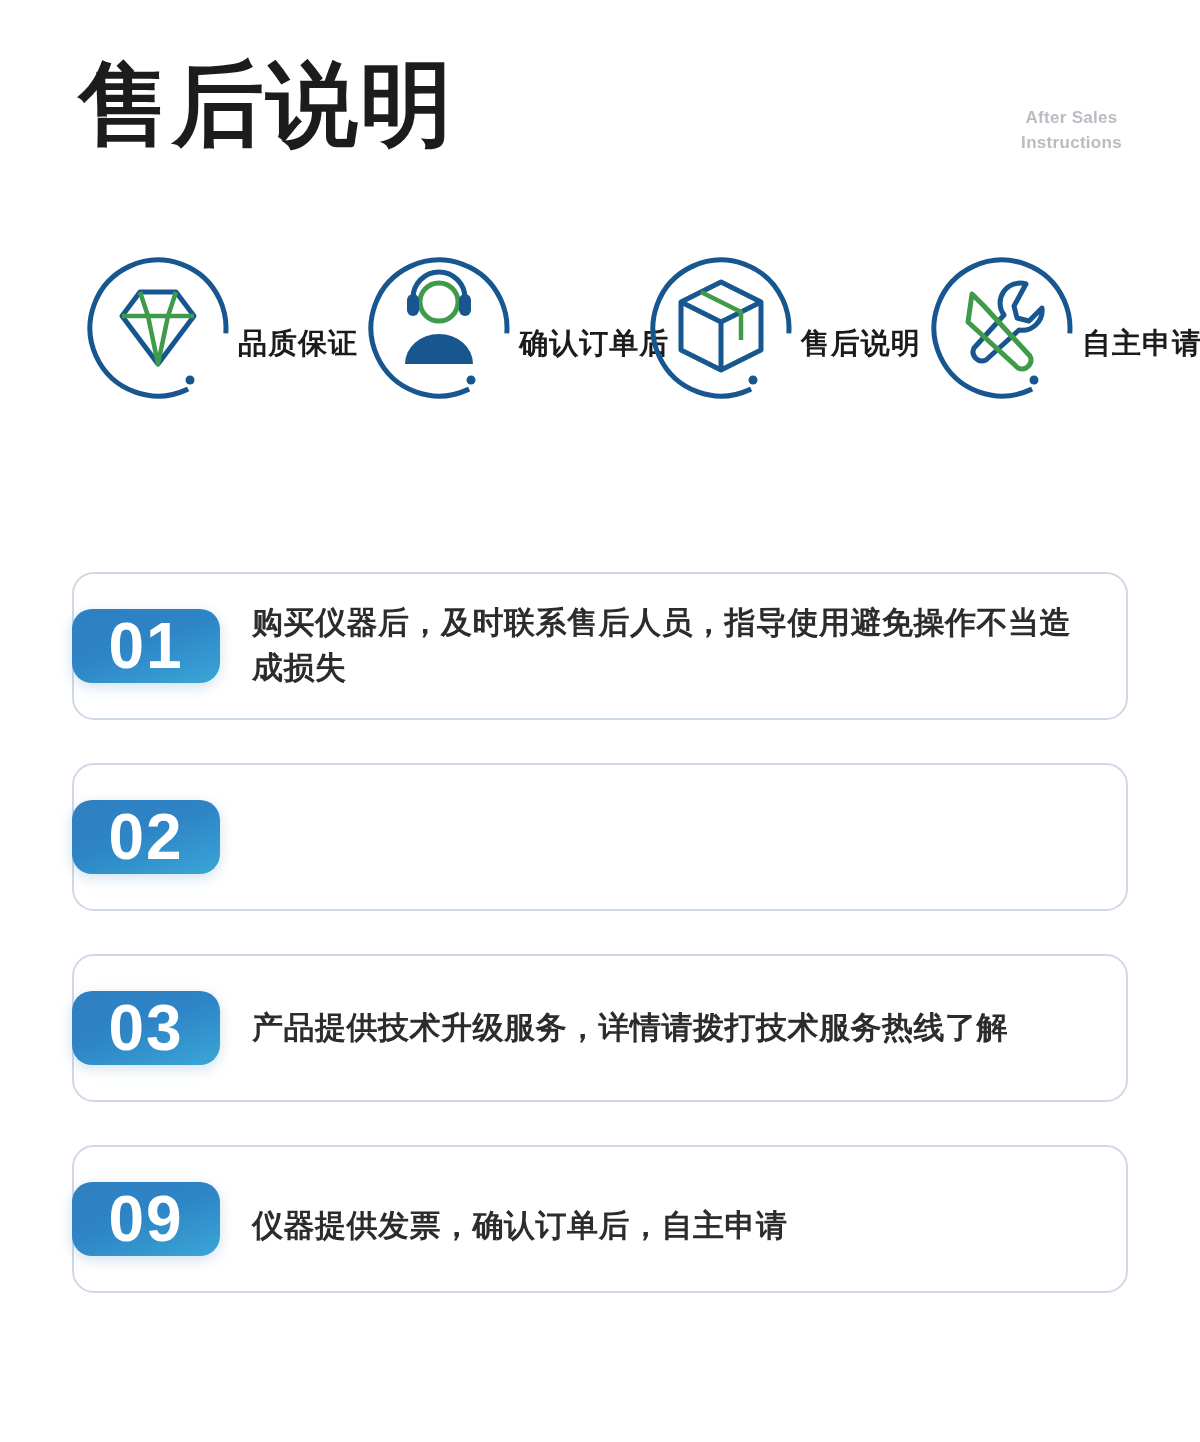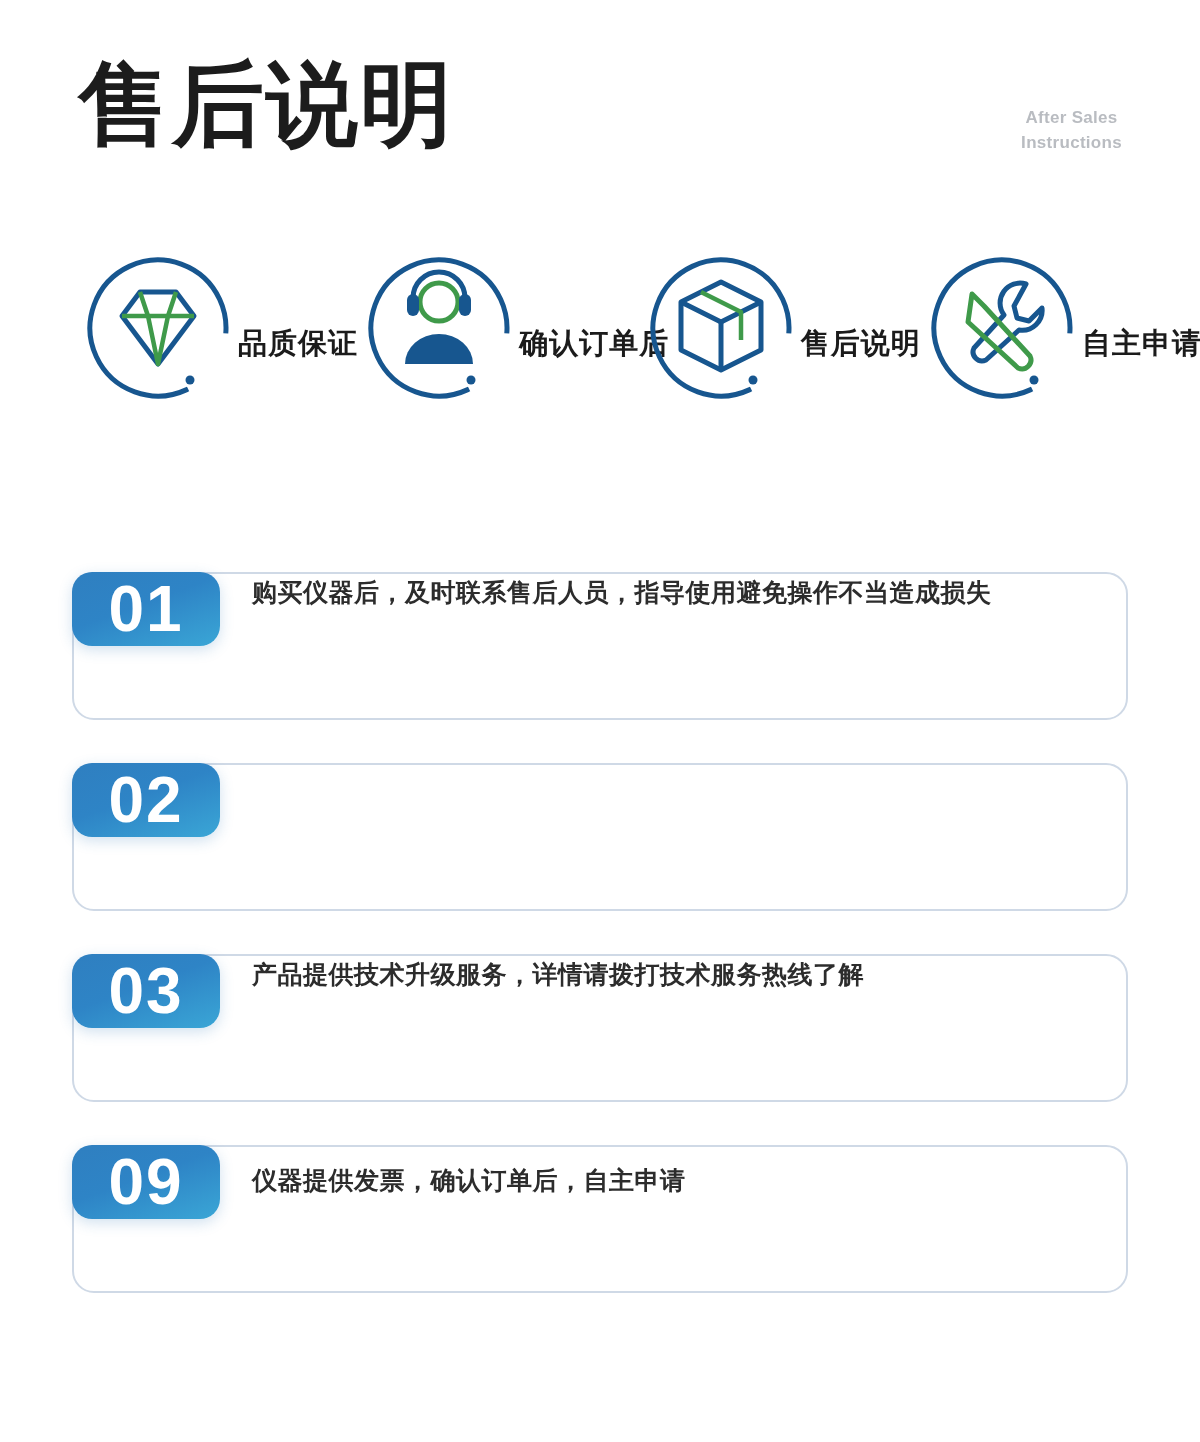--- a/index.html
+++ b/index.html
@@ -86,21 +86,21 @@
   }
   .step {
     position: relative;
     height: 148px;
     margin-bottom: 43px;
     border: 2px solid #cfd9e6;
     border-radius: 22px;
     background: #ffffff;
     box-sizing: border-box;
     display: flex;
-    align-items: flex-start;
+    align-items: center;
   }
   .step-num {
     width: 148px;
     min-width: 148px;
     border-radius: 20px;
     background: linear-gradient(160deg, #2f7fc0 0%, #2e84c6 45%, #3aa6d6 100%);
     display: flex;
     align-items: center;
     justify-content: center;
     margin: -2px 0 -2px -2px;
@@ -111,21 +111,21 @@
     font-weight: 700;
     color: #ffffff;
     letter-spacing: 2px;
     font-family: "Liberation Sans", sans-serif;
   }
   .step-text {
     flex: 1;
     display: flex;
     align-items: center;
     padding: 0 34px 0 32px;
-    font-size: 25px;
+    font-size: 31px;
     line-height: 1.45;
     font-weight: 700;
     color: #2c2c2c;
     letter-spacing: 0.5px;
   }
   .step-text.single {
     align-items: center;
     margin-top: 15px;
   }
 </style>

